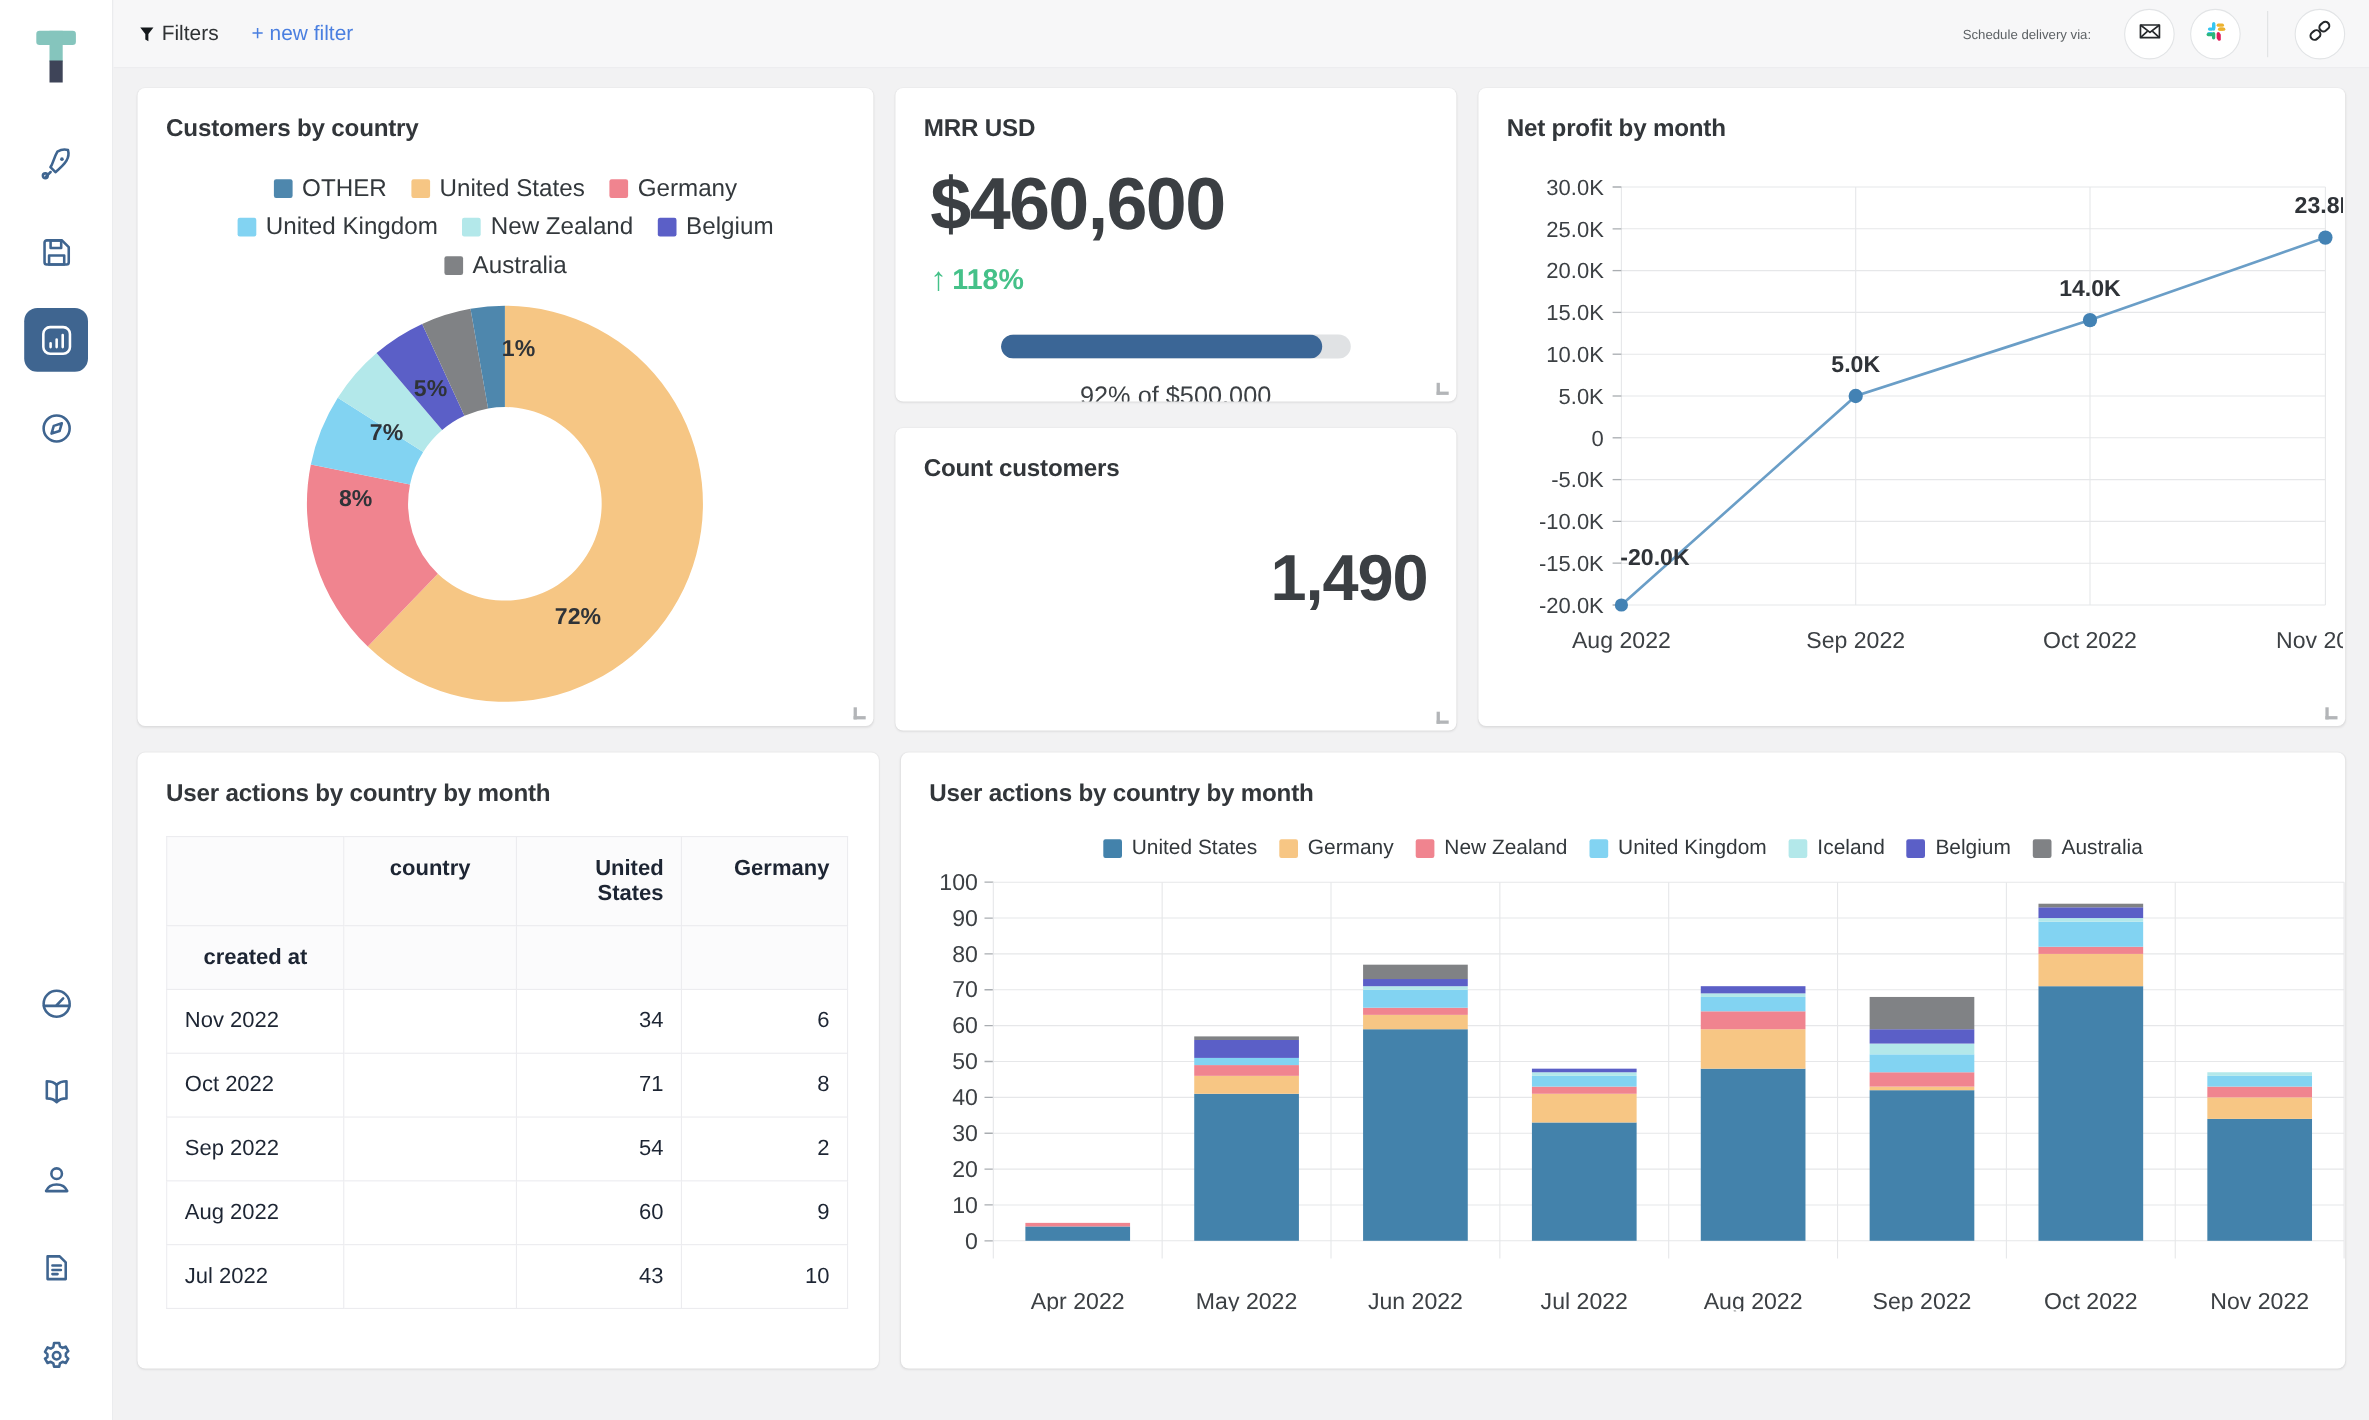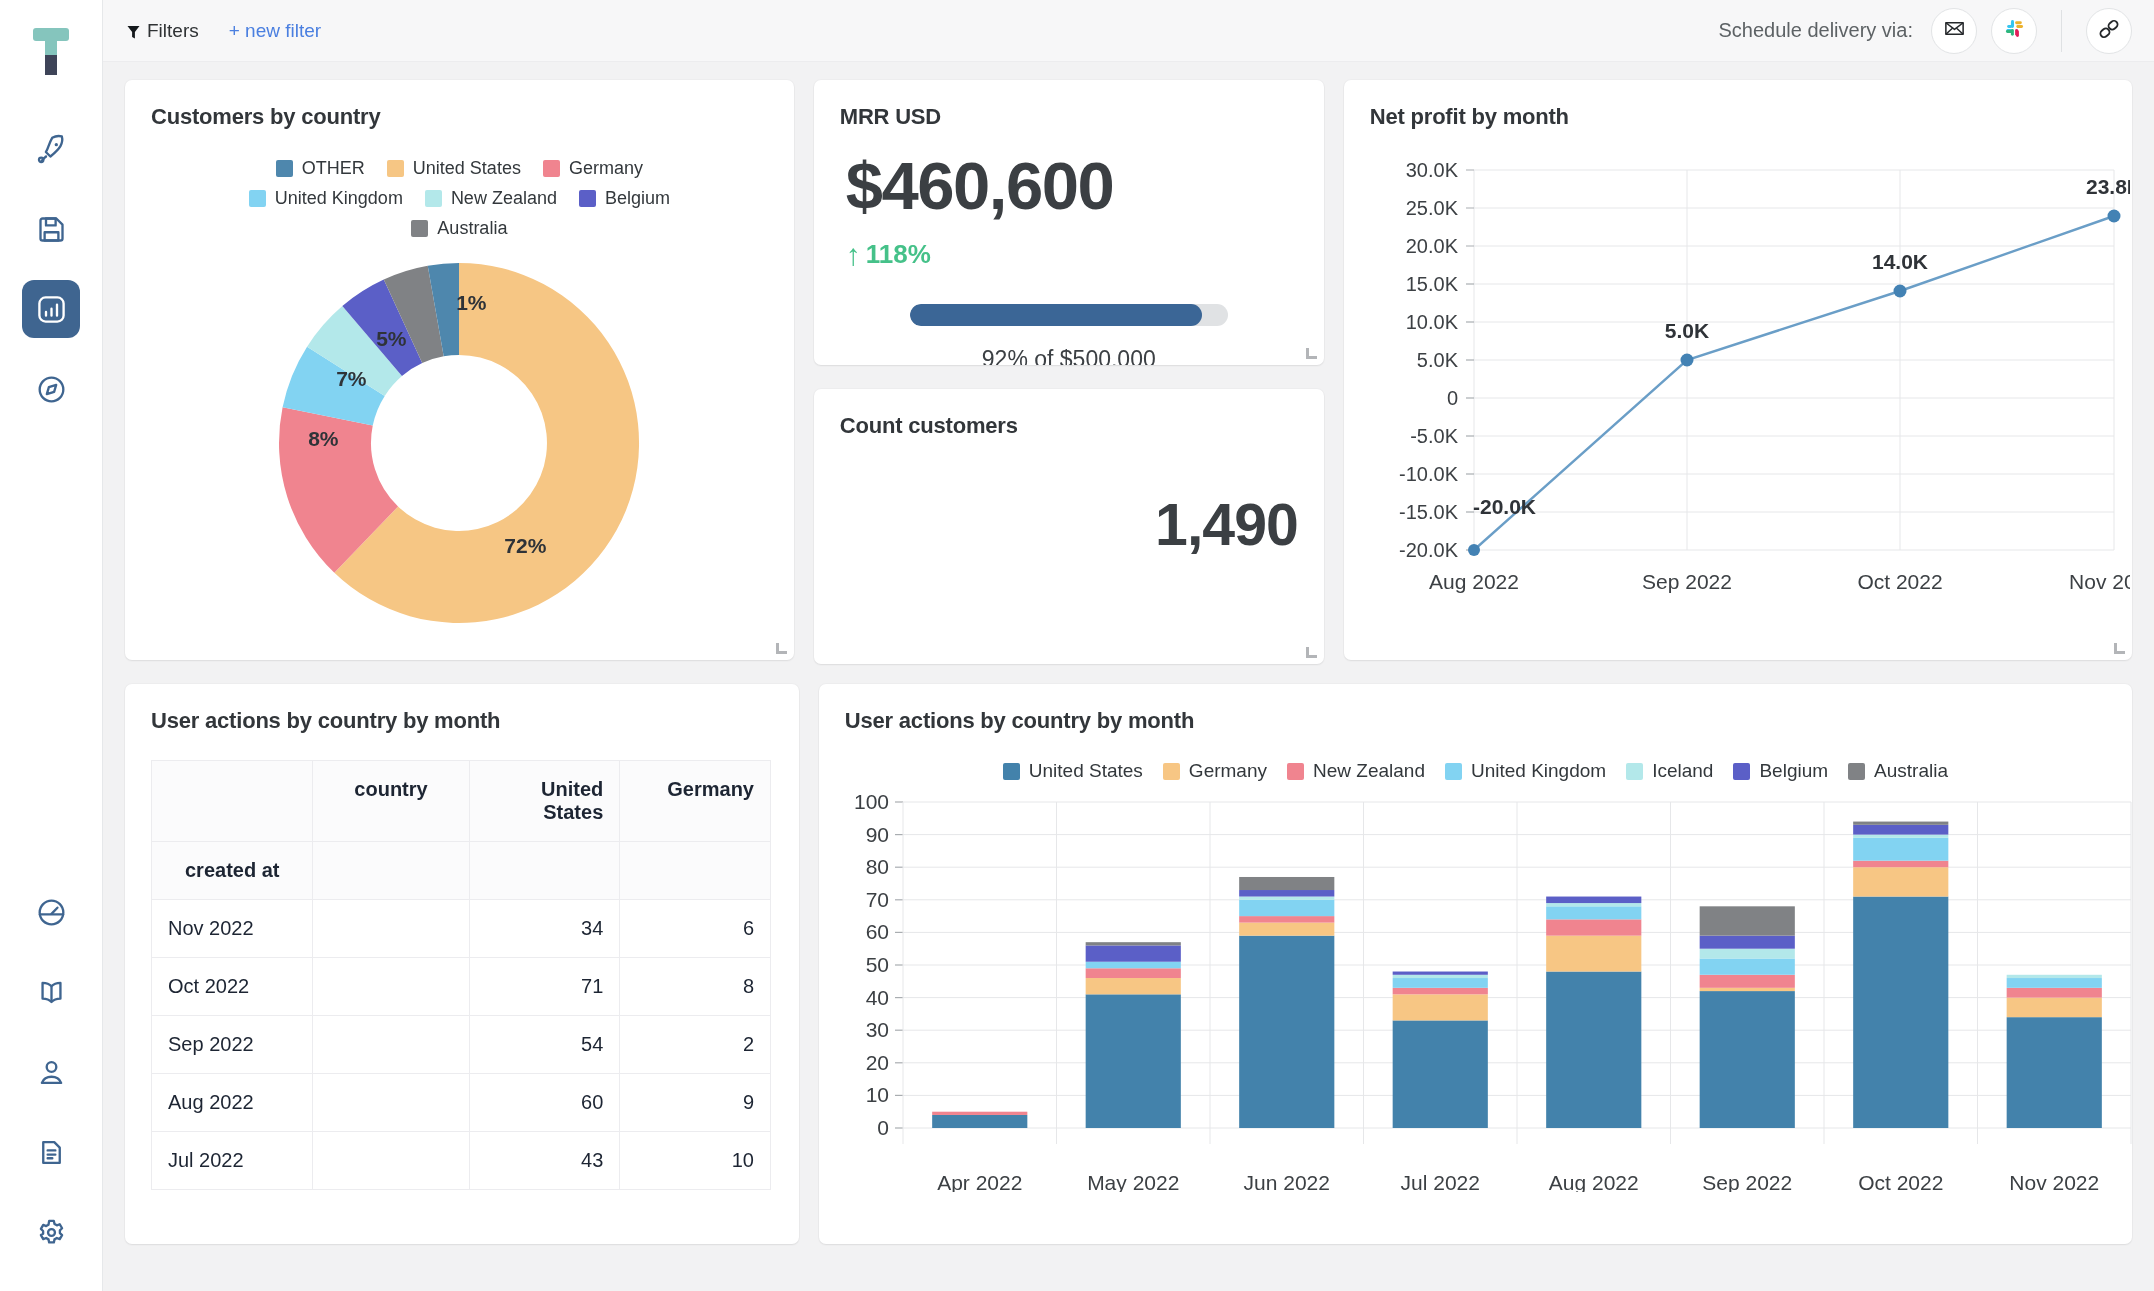--- a/index.html
+++ b/index.html
@@ -44,21 +44,21 @@
   .filters-label {
     display: flex; align-items: center; gap: 7px;
     font-size: 19px; color: #2f3234; font-weight: 400;
     cursor: pointer;
   }
   .funnel { width: 13px; height: 15px; display:block; }
   .new-filter {
     margin-left: 30px; font-size: 19px; color: #4a7fe0; cursor: pointer;
   }
   .topbar-right { margin-left: auto; display: flex; align-items: center; gap: 14px; }
-  .schedule-text { font-size: 20px; color: #5d6265; margin-right: 4px; }
+  .schedule-text { font-size: 12px; color: #5d6265; margin-right: 16px; }
   .round-btn {
     width: 46px; height: 46px; border-radius: 50%;
     border: 1px solid #e2e4e6; background: #ffffff;
     display: flex; align-items: center; justify-content: center;
     cursor: pointer;
   }
   .vdiv { width: 1px; height: 42px; background: #dfe1e3; margin: 0 10px; }
 
   
   .board {
@@ -85,21 +85,21 @@
     opacity: .75;
     cursor: nwse-resize;
   }
 
   
   .card-donut { width: 687px; height: 580px; padding: 24px 26px; }
   .donut-legend {
     margin-top: 28px; display: flex; flex-wrap: wrap;
     justify-content: center; gap: 9px 22px; padding: 0 48px;
   }
-  .lg { display: flex; align-items: center; gap: 9px; font-size: 18px; color: #33383c; white-space: nowrap;}
+  .lg { display: flex; align-items: center; gap: 9px; font-size: 22px; color: #33383c; white-space: nowrap;}
   .sw { width: 17px; height: 17px; border-radius: 2px; flex: 0 0 17px; }
   .donut-wrap { position: relative; width: 372px; height: 372px; margin: 18px auto 0; }
   .donut-wrap svg { width: 372px; height: 372px; display:block; }
   .donut-label {
     position: absolute; font-size: 21px; font-weight: 700; color: #2f3338;
     transform: translate(-50%, -50%);
   }
 
   
   .card-mrr { width: 510px; height: 285px; padding: 24px 26px; }

